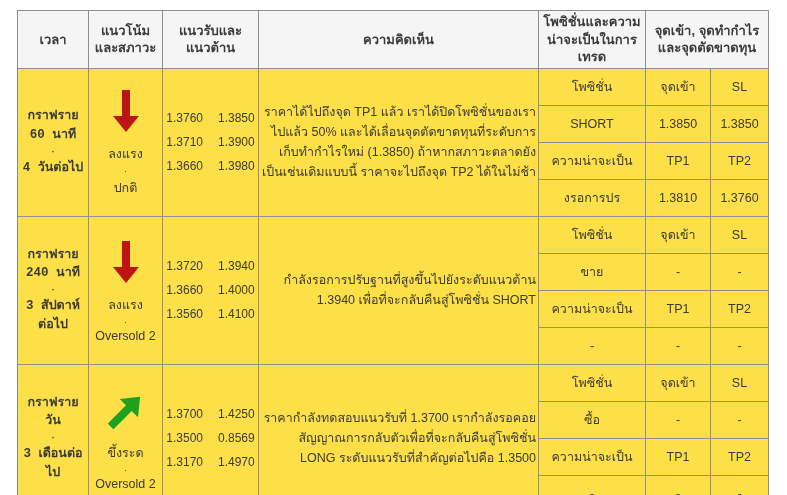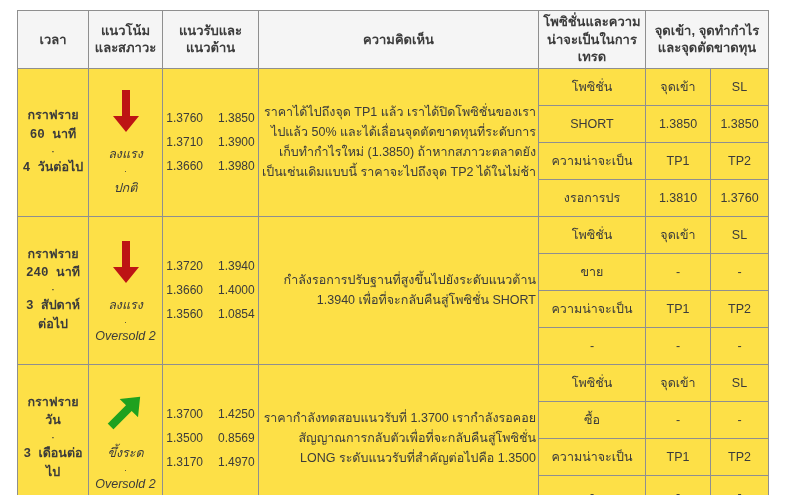--- a/index.html
+++ b/index.html
@@ -11,21 +11,21 @@
   .table-wrap { position:absolute; left:17px; top:10px; }
   table { border-collapse:collapse; table-layout:fixed; width:751px; }
   th, td { border:1px solid #8f8f8f; text-align:center; vertical-align:middle; }
   th {
     background:#f5f5f5; font-weight:bold; font-size:13px;
     height:42px; padding:2px 4px; line-height:1.35;
   }
   td { background:#fde047; }
   .sub-row td { height:36px; padding:0 2px; font-size:12.5px; }
   .time-cell { font-weight:bold; font-size:13px; line-height:1.5; padding:2px;font-family:Liberation Mono, monospace; }
-  .trend-cell { font-size:12.5px; padding:4px 2px;font-style:italic; }
+  .trend-cell { font-size:12.5px; padding:4px 2px; }
   .levels-cell { padding:6px 2px; }
   .levels-cell .pair {
     display:flex; justify-content:center; gap:15px;
     font-size:12px; margin:10px 0;
   }
   .comment-cell {
     text-align:right; padding:8px 11px; font-size:13px; line-height:1.6;
   }
   .sep-dot { display:block; font-size:9px; line-height:8px; margin:3px 0; }
   .arrow-box { height:52px; display:flex; align-items:center; justify-content:center; margin-bottom:6px; }
@@ -129,21 +129,21 @@
       <div class="pair">
         <span>1.3720</span>
         <span>1.3940</span>
       </div>
       <div class="pair">
         <span>1.3660</span>
         <span>1.4000</span>
       </div>
       <div class="pair">
         <span>1.3560</span>
-        <span>1.0854</span>
+        <span>1.4100</span>
       </div>
     </td>
     <td rowspan="4" class="comment-cell">กำลังรอการปรับฐานที่สูงขึ้นไปยังระดับแนวต้าน 1.3940 เพื่อที่จะกลับคืนสู่โพซิชั่น SHORT</td>
     <td>โพซิชั่น</td>
     <td class="num">จุดเข้า</td>
     <td class="num">SL</td>
   </tr>
   <tr class="sub-row">
     <td>ขาย</td>
     <td class="num">-</td>

